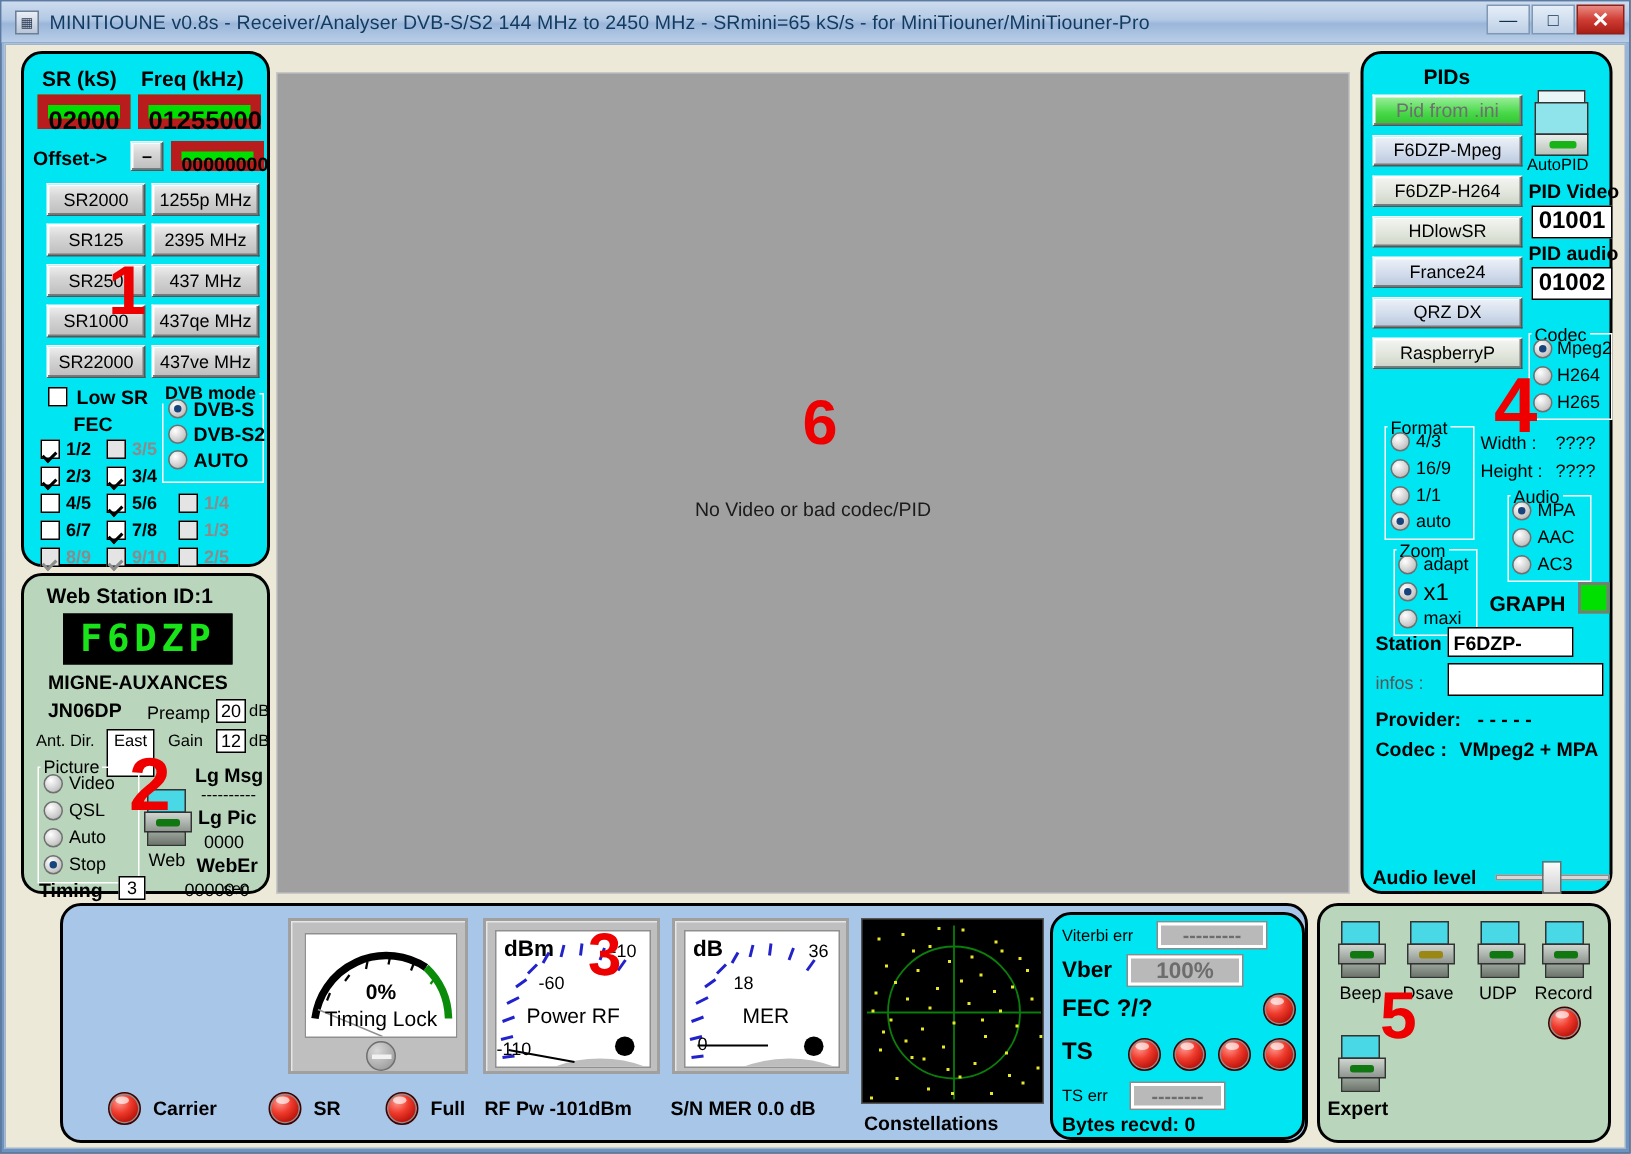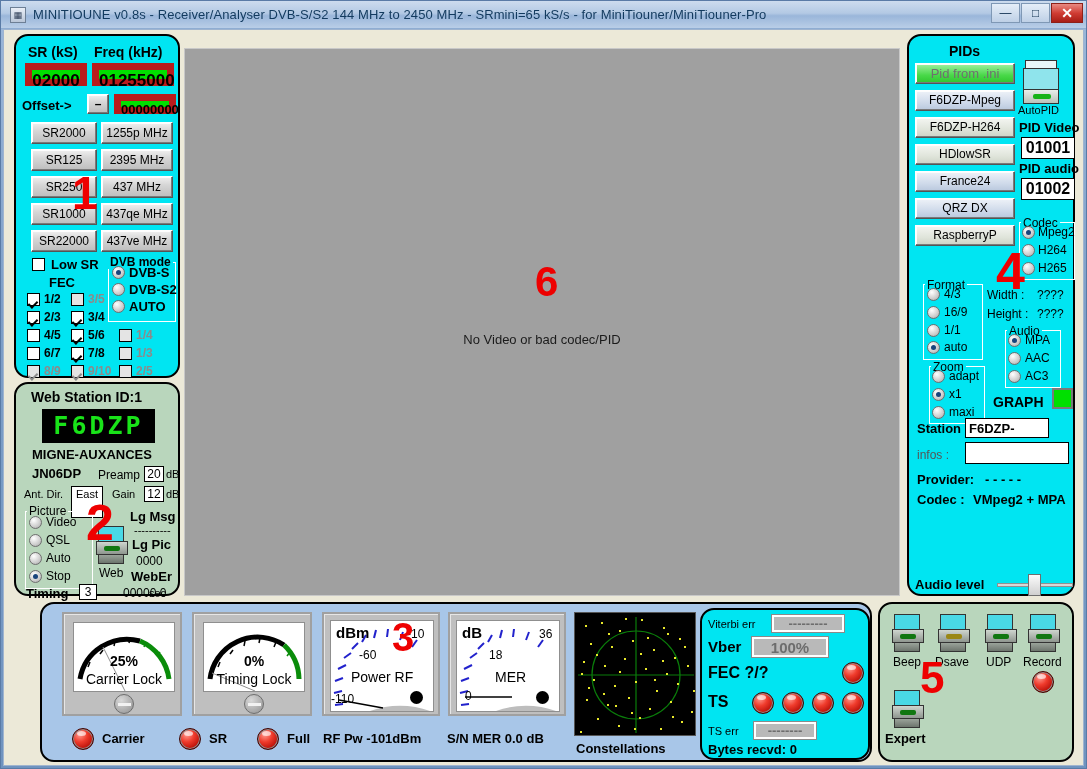--- a/index.html
+++ b/index.html
@@ -331,21 +331,21 @@
       <div class="rdo" style="left:99px;top:316px;"></div>
       <div class="lbl-n" style="left:116px;top:315px;font-size:12px;">AAC</div>
       <div class="rdo" style="left:99px;top:334px;"></div>
       <div class="lbl-n" style="left:116px;top:333px;font-size:12px;">AC3</div>
 
       <div class="grp" style="left:20px;top:330px;width:56px;height:58px;"></div>
       <div class="grp-title" style="left:22px;top:324px;font-weight:normal;">Zoom</div>
       <div class="rdo" style="left:23px;top:334px;"></div>
       <div class="lbl-n" style="left:40px;top:333px;font-size:12px;">adapt</div>
       <div class="rdo on" style="left:23px;top:352px;"></div>
-      <div class="lbl-n" style="left:40px;top:351px;font-size:12px;text-align:right;">x1</div>
+      <div class="lbl-n" style="left:40px;top:351px;font-size:16px;text-align:right;">x1</div>
       <div class="rdo" style="left:23px;top:370px;"></div>
       <div class="lbl-n" style="left:40px;top:369px;font-size:12px;">maxi</div>
 
       <div class="lbl" style="left:84px;top:358px;font-size:14px;">GRAPH</div>
       <div style="position:absolute;left:143px;top:352px;width:21px;height:21px;background:#00e000;border:2px solid #7a7a7a;box-sizing:border-box;"></div>
 
       <div class="lbl" style="left:8px;top:385px;font-size:13px;">Station</div>
       <div class="whitefield" style="left:56px;top:382px;width:84px;height:20px;line-height:19px;font-size:13px;font-weight:bold;text-align:left;padding-left:3px;">F6DZP-Mpeg2</div>
       <div class="lbl-n" style="left:8px;top:412px;font-size:12px;color:#555;">infos :</div>
       <div class="whitefield" style="left:56px;top:406px;width:104px;height:22px;line-height:21px;"></div>
@@ -361,38 +361,20 @@
       <div class="slider-thumb" style="left:119px;top:538px;"></div>
 
       <div class="cbx" style="left:16px;top:568px;"></div>
       <div class="lbl" style="left:35px;top:566px;font-size:13px;">Info</div>
       <div class="cbx" style="left:74px;top:568px;"></div>
       <div class="lbl" style="left:93px;top:566px;font-size:13px;">ISS</div>
     </div>
 
     <div class="panel bluegrey" style="left:36px;top:572px;width:832px;height:160px;">
 
-      <div class="meterbox" style="left:20px;top:8px;width:120px;height:104px;">
-        <div class="meterface" style="left:9px;top:8px;width:102px;height:70px;">
-          <svg width="102" height="70" viewBox="0 0 102 70" style="position:absolute;left:0;top:0;">
-            <path d="M6,56 A48,48 0 0 1 66,18" stroke="#000" stroke-width="5" fill="none"></path>
-            <path d="M66,18 A48,48 0 0 1 95,56" stroke="#0a8c0a" stroke-width="5" fill="none"></path>
-            <line x1="14" y1="44" x2="16" y2="39" stroke="#000" stroke-width="1.5"></line>
-            <line x1="26" y1="31" x2="29" y2="27" stroke="#000" stroke-width="1.5"></line>
-            <line x1="40" y1="23" x2="41" y2="18" stroke="#000" stroke-width="1.5"></line>
-            <line x1="55" y1="20" x2="56" y2="15" stroke="#000" stroke-width="1.5"></line>
-            <line x1="70" y1="24" x2="72" y2="19" stroke="#0a8c0a" stroke-width="1.5"></line>
-            <line x1="83" y1="33" x2="86" y2="29" stroke="#0a8c0a" stroke-width="1.5"></line>
-            <line x1="51" y1="68" x2="29" y2="24" stroke="#8f8f8f" stroke-width="1"></line>
-          </svg>
-          <div class="meter-val" style="top:30px;">25%</div>
-          <div class="meter-name" style="top:48px;">Carrier Lock</div>
-        </div>
-        <div class="knob" style="left:50px;top:80px;"></div>
-      </div>
 
       <div class="meterbox" style="left:150px;top:8px;width:120px;height:104px;">
         <div class="meterface" style="left:9px;top:8px;width:102px;height:70px;">
           <svg width="102" height="70" viewBox="0 0 102 70" style="position:absolute;left:0;top:0;">
             <path d="M6,56 A48,48 0 0 1 80,22" stroke="#000" stroke-width="5" fill="none"></path>
             <path d="M80,22 A48,48 0 0 1 95,56" stroke="#0a8c0a" stroke-width="5" fill="none"></path>
             <line x1="14" y1="44" x2="16" y2="39" stroke="#000" stroke-width="1.5"></line>
             <line x1="26" y1="31" x2="29" y2="27" stroke="#000" stroke-width="1.5"></line>
             <line x1="40" y1="23" x2="41" y2="18" stroke="#000" stroke-width="1.5"></line>
             <line x1="55" y1="20" x2="56" y2="15" stroke="#000" stroke-width="1.5"></line>

